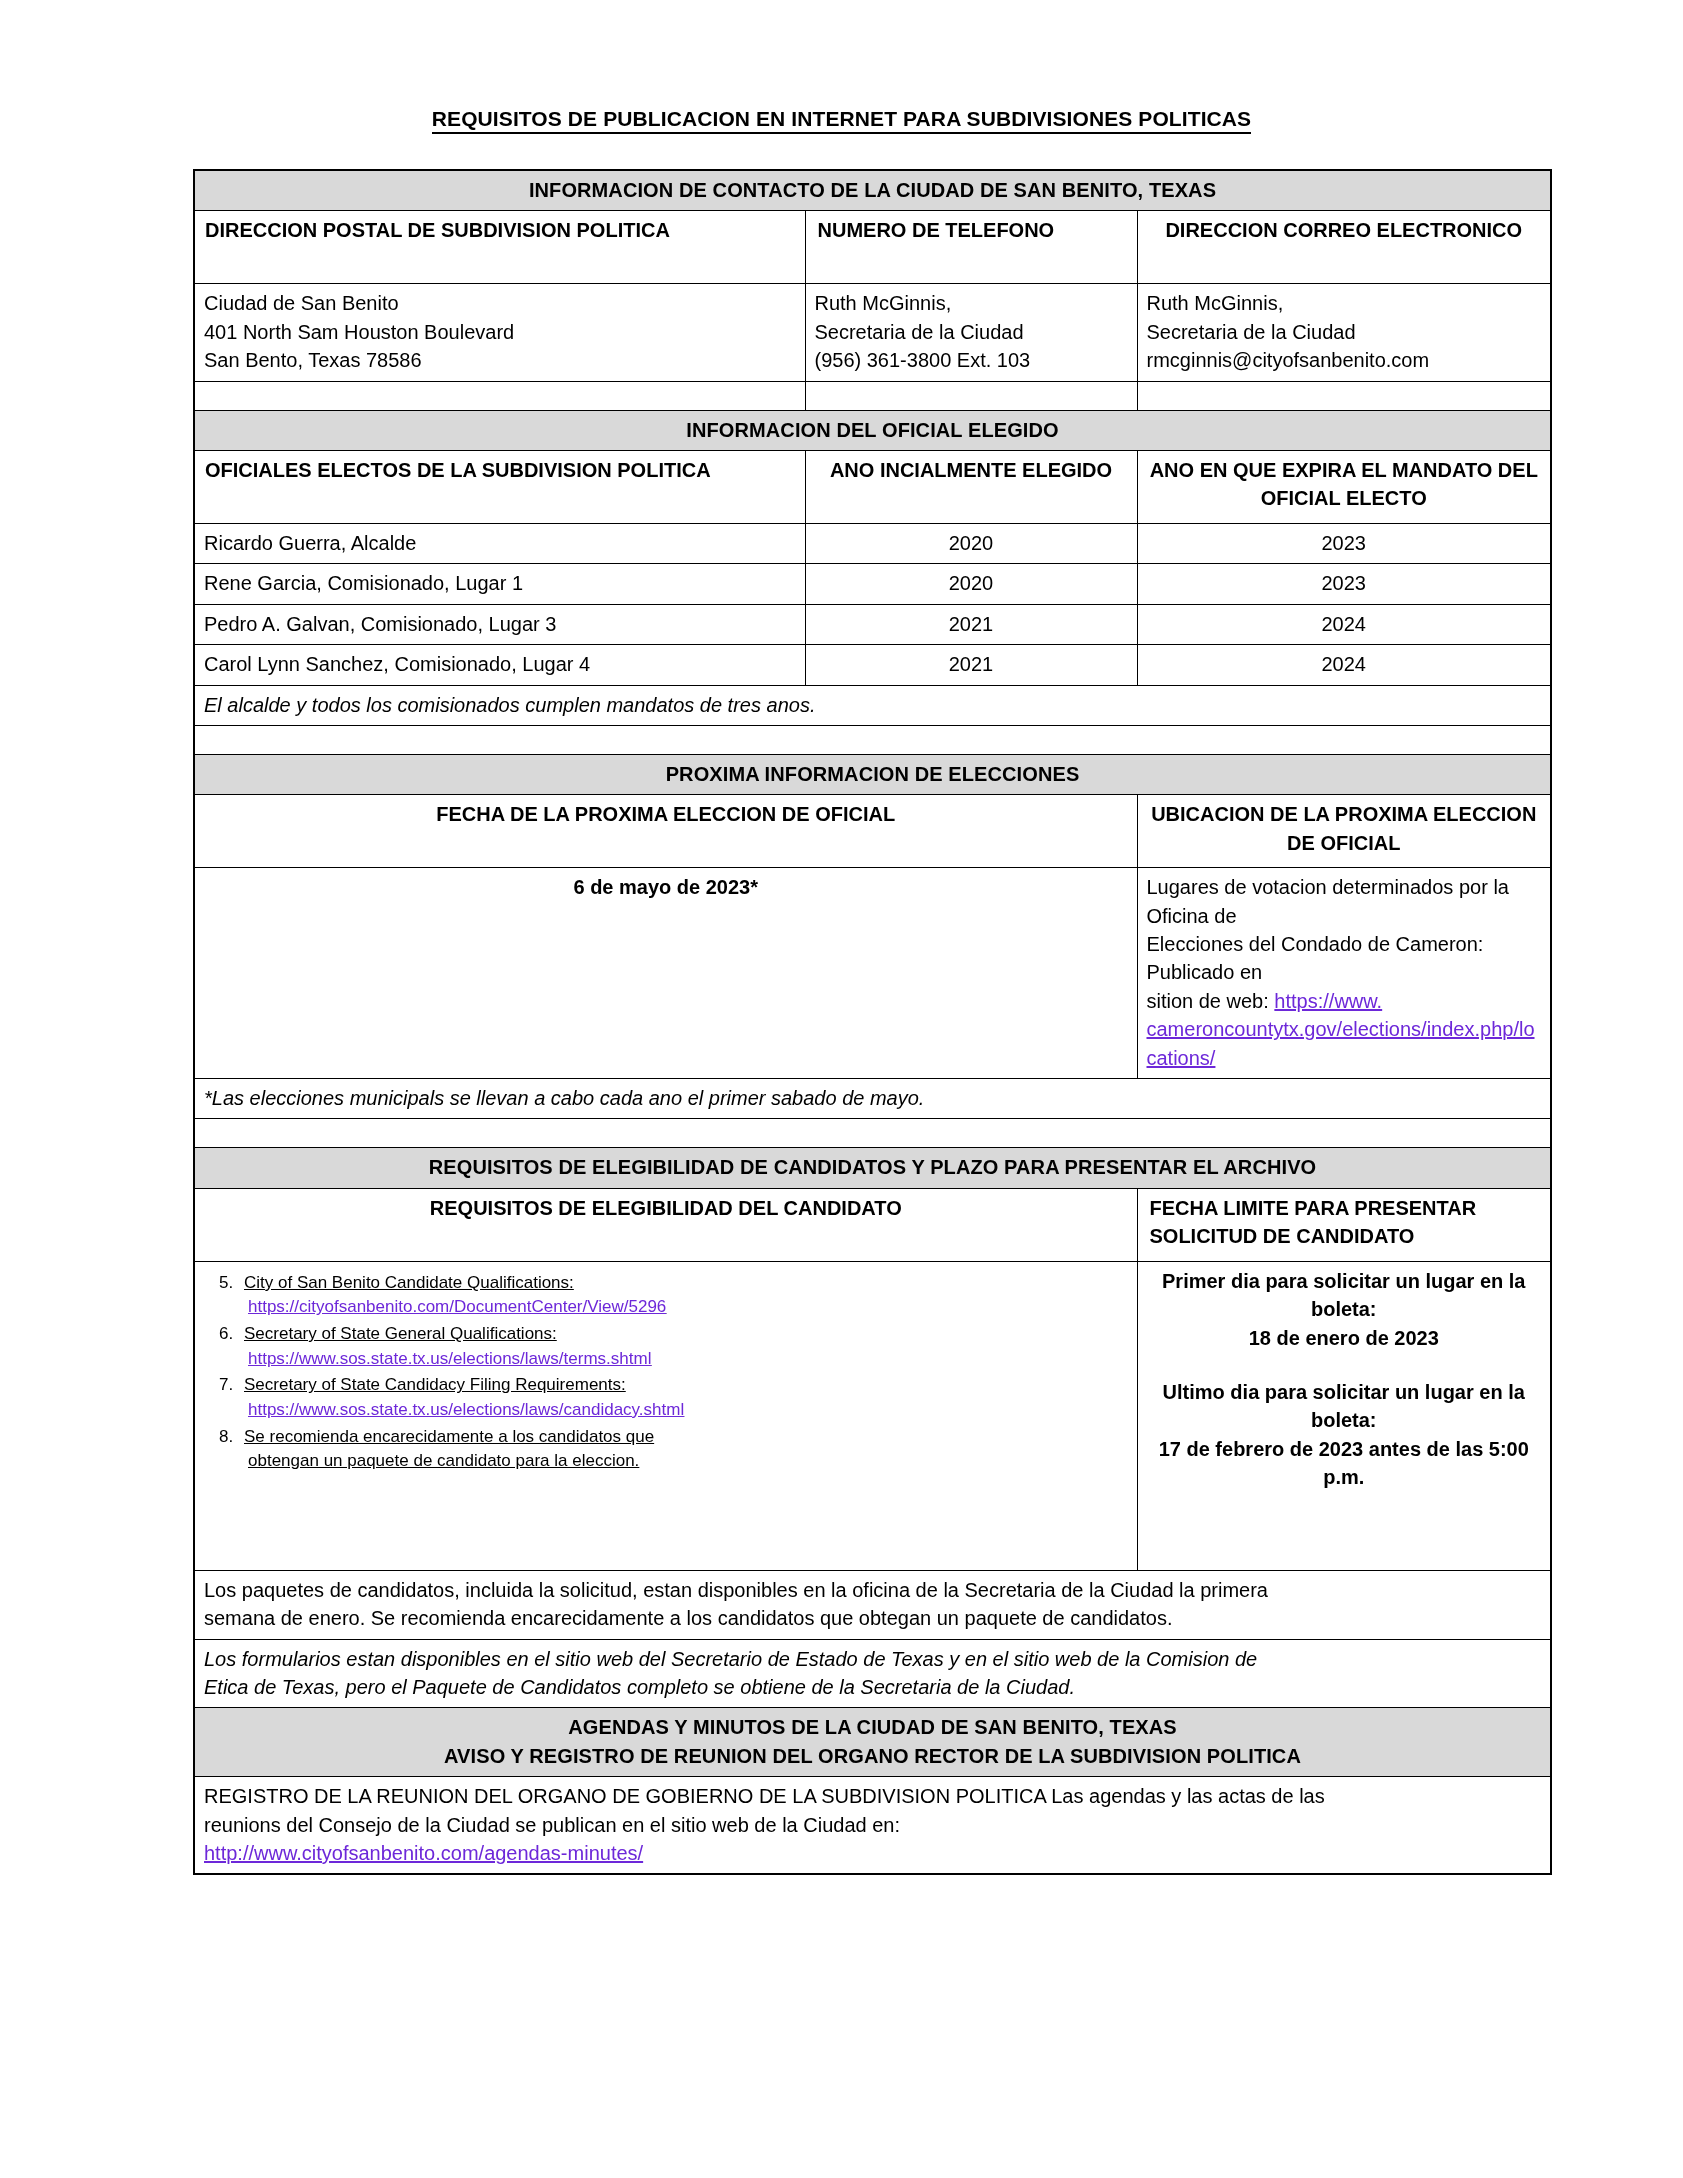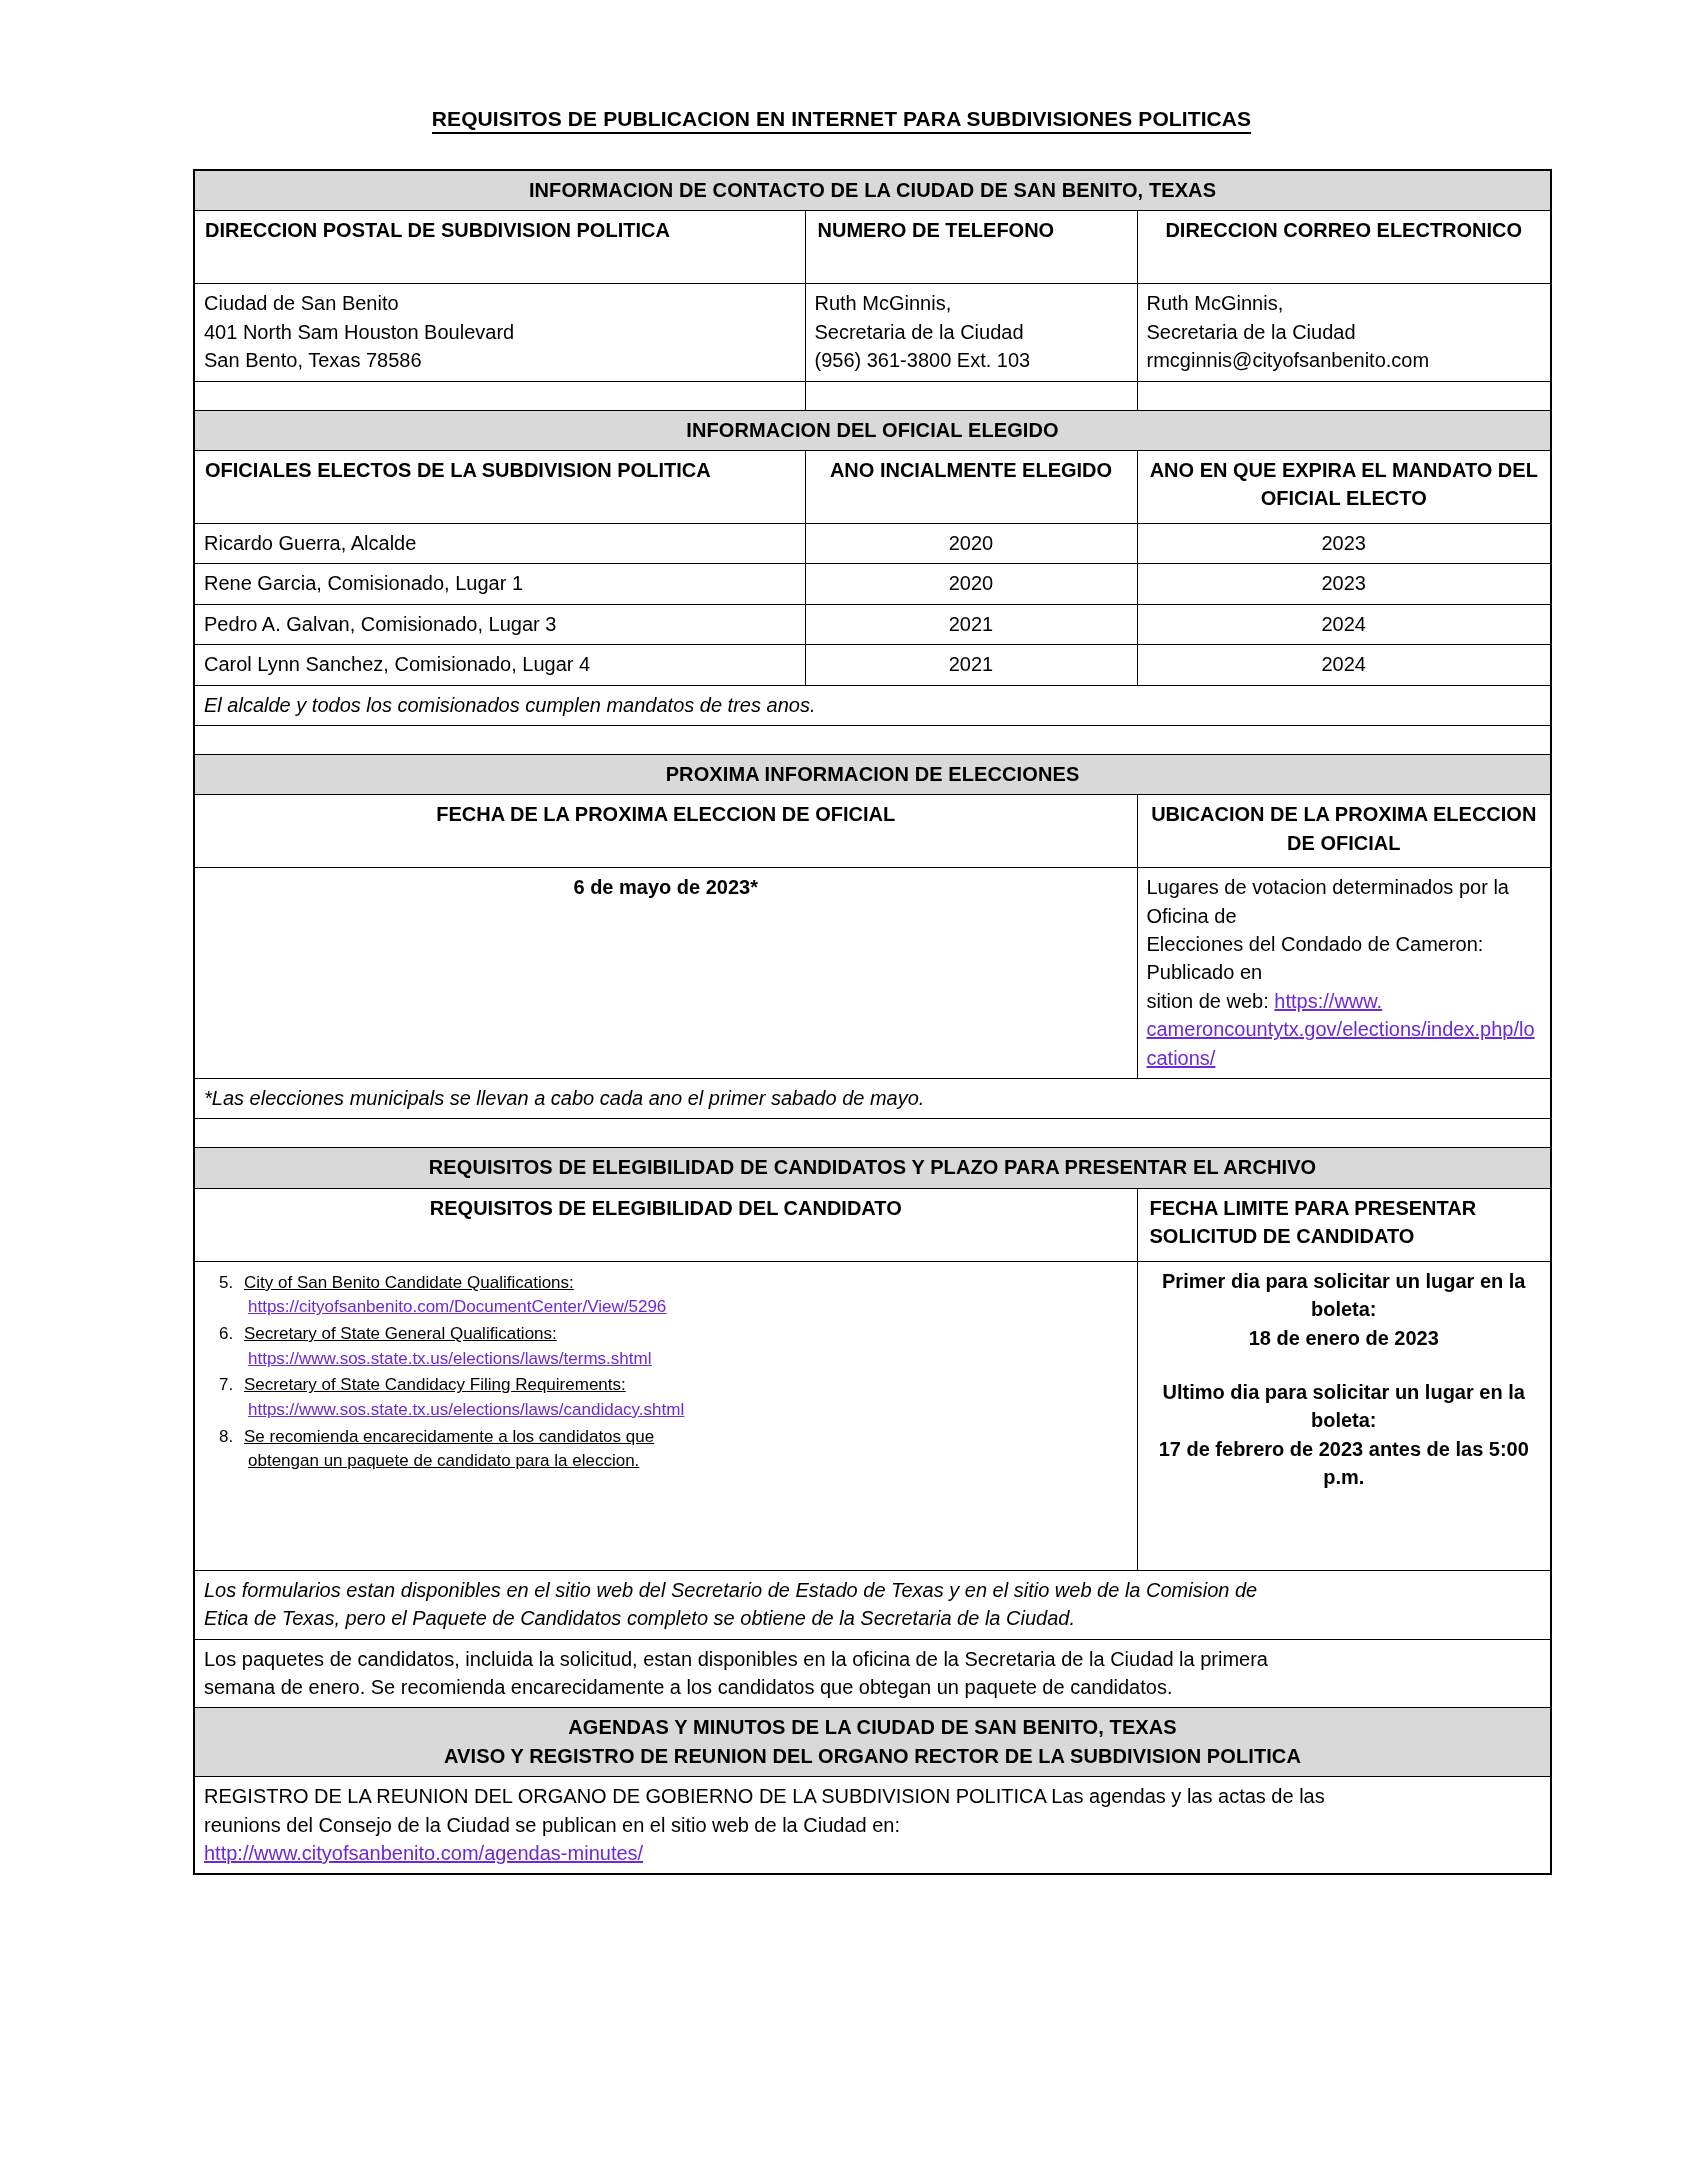--- a/index.html
+++ b/index.html
@@ -286,29 +286,29 @@
         </td>
         <td class="deadline-cell">
           <span class="grp">Primer dia para solicitar un lugar en la boleta:</span>
           <span class="grp">18 de enero de 2023</span>
           <span class="gap"></span>
           <span class="grp">Ultimo dia para solicitar un lugar en la boleta:</span>
           <span class="grp">17 de febrero de 2023 antes de las 5:00 p.m.</span>
         </td>
       </tr>
       <tr>
+        <td class="para" colspan="3">
+          <span class="ln">Los paquetes de candidatos, incluida la solicitud, estan disponibles en la oficina de la Secretaria de la Ciudad la primera</span>
+          <span class="ln">semana de enero.  Se recomienda encarecidamente a los candidatos que obtegan un paquete de candidatos.</span>
+        </td>
+      </tr>
+      <tr>
         <td class="para italic" colspan="3">
           <span class="ln">Los formularios estan disponibles en el sitio web del Secretario de Estado de Texas y en el sitio web de la Comision de</span>
           <span class="ln">Etica de Texas, pero el Paquete de Candidatos completo se obtiene de la Secretaria de la Ciudad.</span>
-        </td>
-      </tr>
-      <tr>
-        <td class="para" colspan="3">
-          <span class="ln">Los paquetes de candidatos, incluida la solicitud, estan disponibles en la oficina de la Secretaria de la Ciudad la primera</span>
-          <span class="ln">semana de enero.  Se recomienda encarecidamente a los candidatos que obtegan un paquete de candidatos.</span>
         </td>
       </tr>
 
       <tr>
         <td class="section-head" colspan="3">
           <span class="line2">AGENDAS Y MINUTOS DE LA CIUDAD DE SAN BENITO, TEXAS</span>
           <span class="line2">AVISO Y REGISTRO DE REUNION DEL ORGANO RECTOR DE LA SUBDIVISION POLITICA</span>
         </td>
       </tr>
       <tr>

